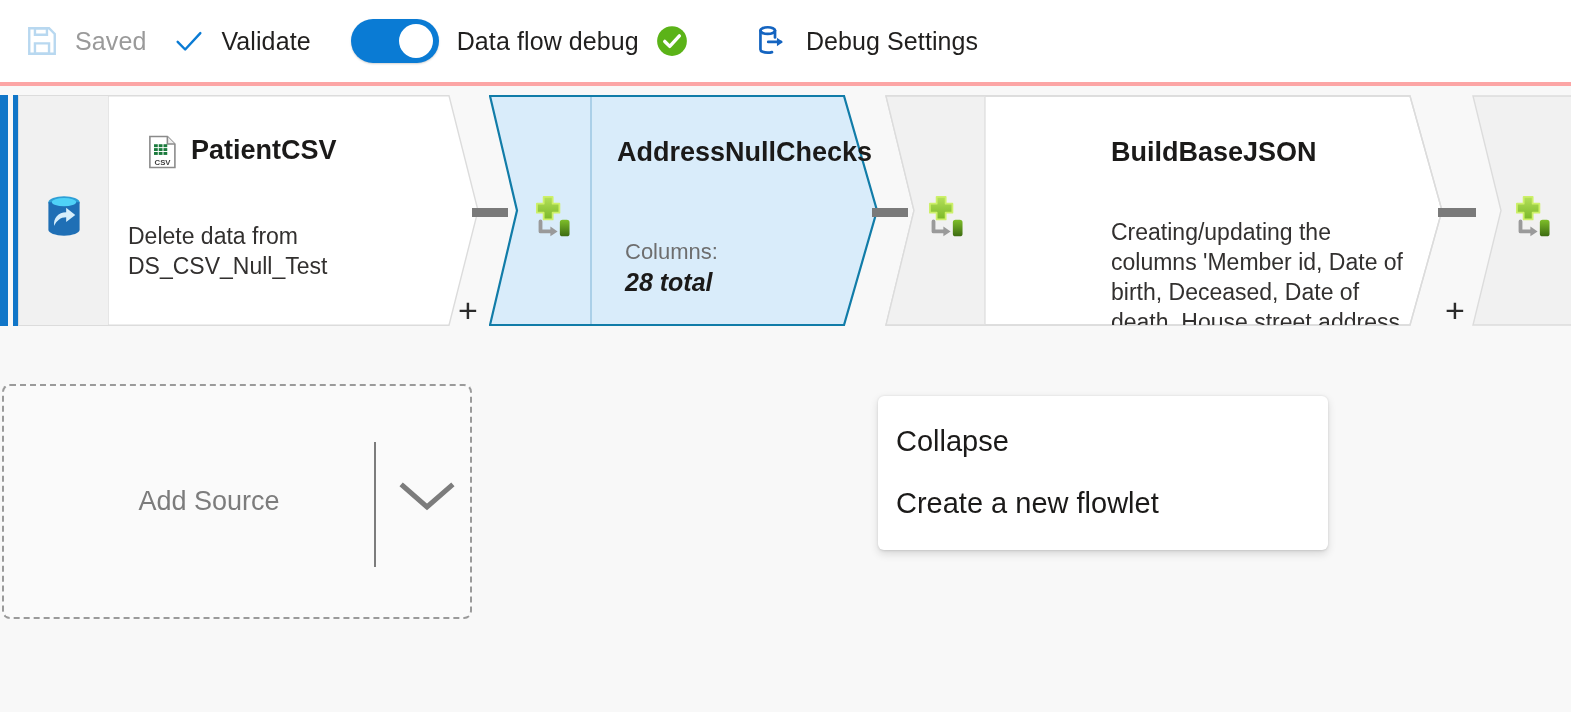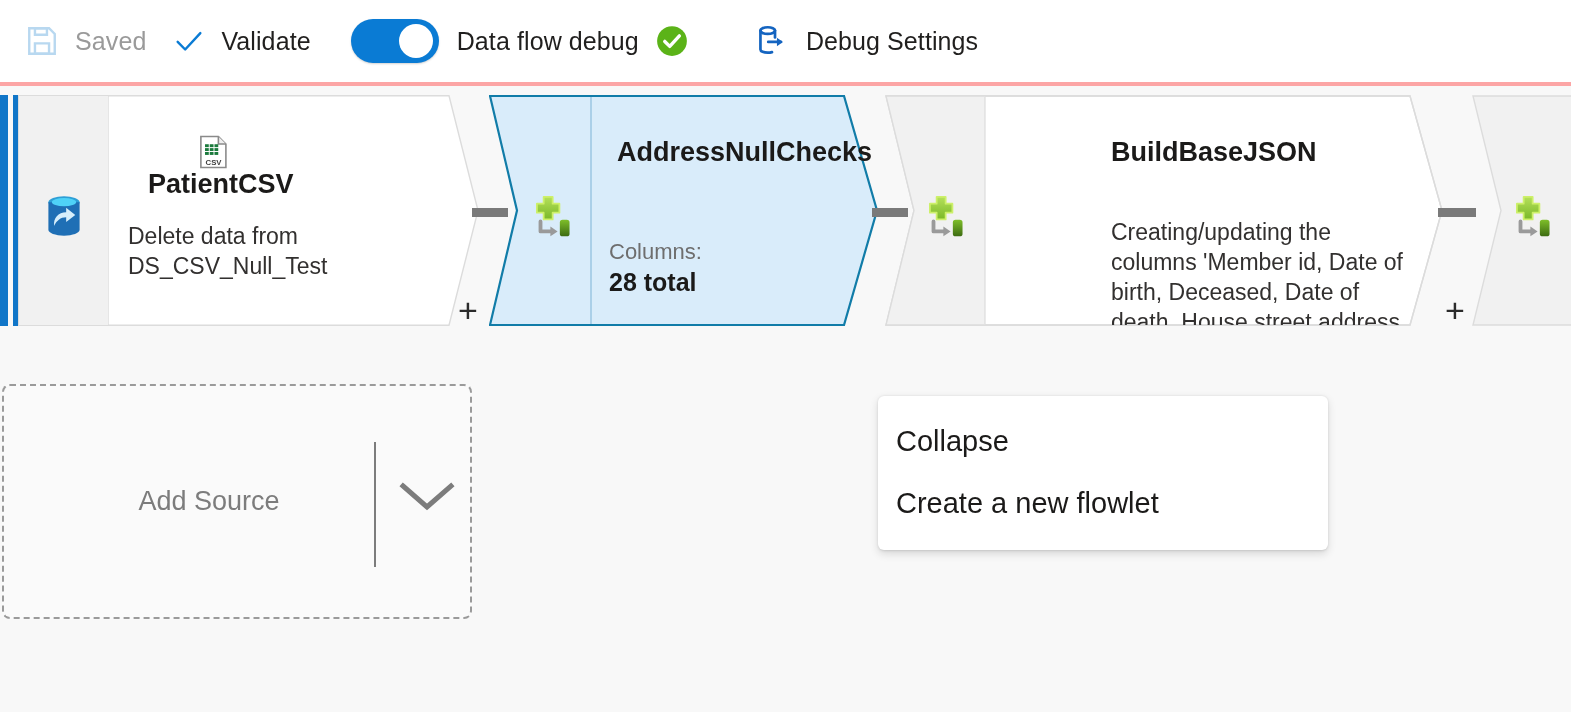--- a/index.html
+++ b/index.html
@@ -86,21 +86,21 @@
     font-weight: 600;
     white-space: nowrap;
   }
   .node-sub {
     position: absolute;
     font-size: 23px;
     line-height: 30px;
     color: #32302f;
   }
   .node-sub .dim { color: #6e6e6e; display: block; font-size: 22px; }
-  .node-sub .strong { font-weight: 700; font-size: 25px; color: #1b1a19; display: block; }
+  .node-sub .strong { font-weight: 700; font-size: 25px; color: #1b1a19; display: block; font-style: italic; }
 
   .plus-handle {
     position: absolute;
     font-size: 34px; line-height: 34px;
     color: #2b2b2b;
     font-family: "Liberation Sans", sans-serif;
     cursor: pointer;
     user-select: none;
   }
   .connector {
@@ -221,21 +221,21 @@
     </div>
 
     <div style="position:absolute;left:90px;top:0;width:370px;height:231px;
                 background:#ffffff;
                 clip-path: polygon(0 0, 92% 0, 100% 50%, 92% 100%, 0 100%);
                 border-top:1px solid #dcdcdc;"></div>
 
     <svg style="position:absolute;left:90px;top:0;" width="372" height="231">
       <polygon points="0,0.8 341,0.8 370,115.5 341,230.2 0,230.2" fill="none" stroke="#dcdcdc" stroke-width="1.4"></polygon>
     </svg>
-    <div class="node-title" style="left:130px; top:40px; display:flex; align-items:center;flex-direction:column;">
+    <div class="node-title" style="left:130px; top:40px; display:flex; ">
       <span style="margin-right:13px; display:flex;">
         <svg width="30" height="34" viewBox="0 0 24 28">
           <path d="M1.2 1.2h14.4l6.2 6.2v19.4H1.2z" fill="#ffffff" stroke="#8a8a8a" stroke-width="1.3"></path>
           <path d="M15.6 1.2v6.2h6.2" fill="#eeeeee" stroke="#8a8a8a" stroke-width="1.3"></path>
           <g fill="#1a7a3c">
             <rect x="4.6" y="7.6" width="3.1" height="2.4"></rect>
               <rect x="8.5" y="7.6" width="3.1" height="2.4"></rect>
               <rect x="12.4" y="7.6" width="3.1" height="2.4"></rect>
             <rect x="4.6" y="10.8" width="3.1" height="2.4"></rect>
               <rect x="8.5" y="10.8" width="3.1" height="2.4"></rect>
@@ -273,21 +273,21 @@
               <stop offset="1" stop-color="#3d6b12"></stop>
           </linearGradient>
         </defs>
         <path d="M7.4 2.2h4.0v3.0h3.0v4.0h-3.0v3.0h-4.0v-3.0h-3.0v-4.0h3.0z" fill="url(#gG1)" stroke="#cdf06a" stroke-width="0.8" stroke-linejoin="round"></path>
         <path d="M6.0 13.1v4.4h5.6" fill="none" stroke="#9a9a9a" stroke-width="1.7" stroke-linecap="round" stroke-linejoin="round"></path>
         <path d="M10.4 15.3 L13.6 17.5 L10.4 19.7 Z" fill="#9a9a9a"></path>
         <rect x="14.6" y="12.3" width="4.3" height="7.4" rx="1.2" fill="url(#gG2)"></rect>
       </svg>
     </div>
     <div class="node-title" style="left:128px; top:42px;">AddressNullChecks</div>
-    <div class="node-sub" style="left:120px; top:142px;">
+    <div class="node-sub" style="left:136px; top:142px;">
       <span class="dim">Columns:</span>
       <span class="strong">28 total</span>
     </div>
   </div>
 
   <div class="connector" style="left:872px; top:122px; width:36px;"></div>
 
   <div class="node" style="left:885px; width:560px;">
     <svg style="position:absolute;left:0;top:0;" width="560" height="231">
       <polygon points="1,1 525,1 557,115.5 525,230 1,230 29,115.5" fill="#ffffff" stroke="#dcdcdc" stroke-width="1.4"></polygon>

